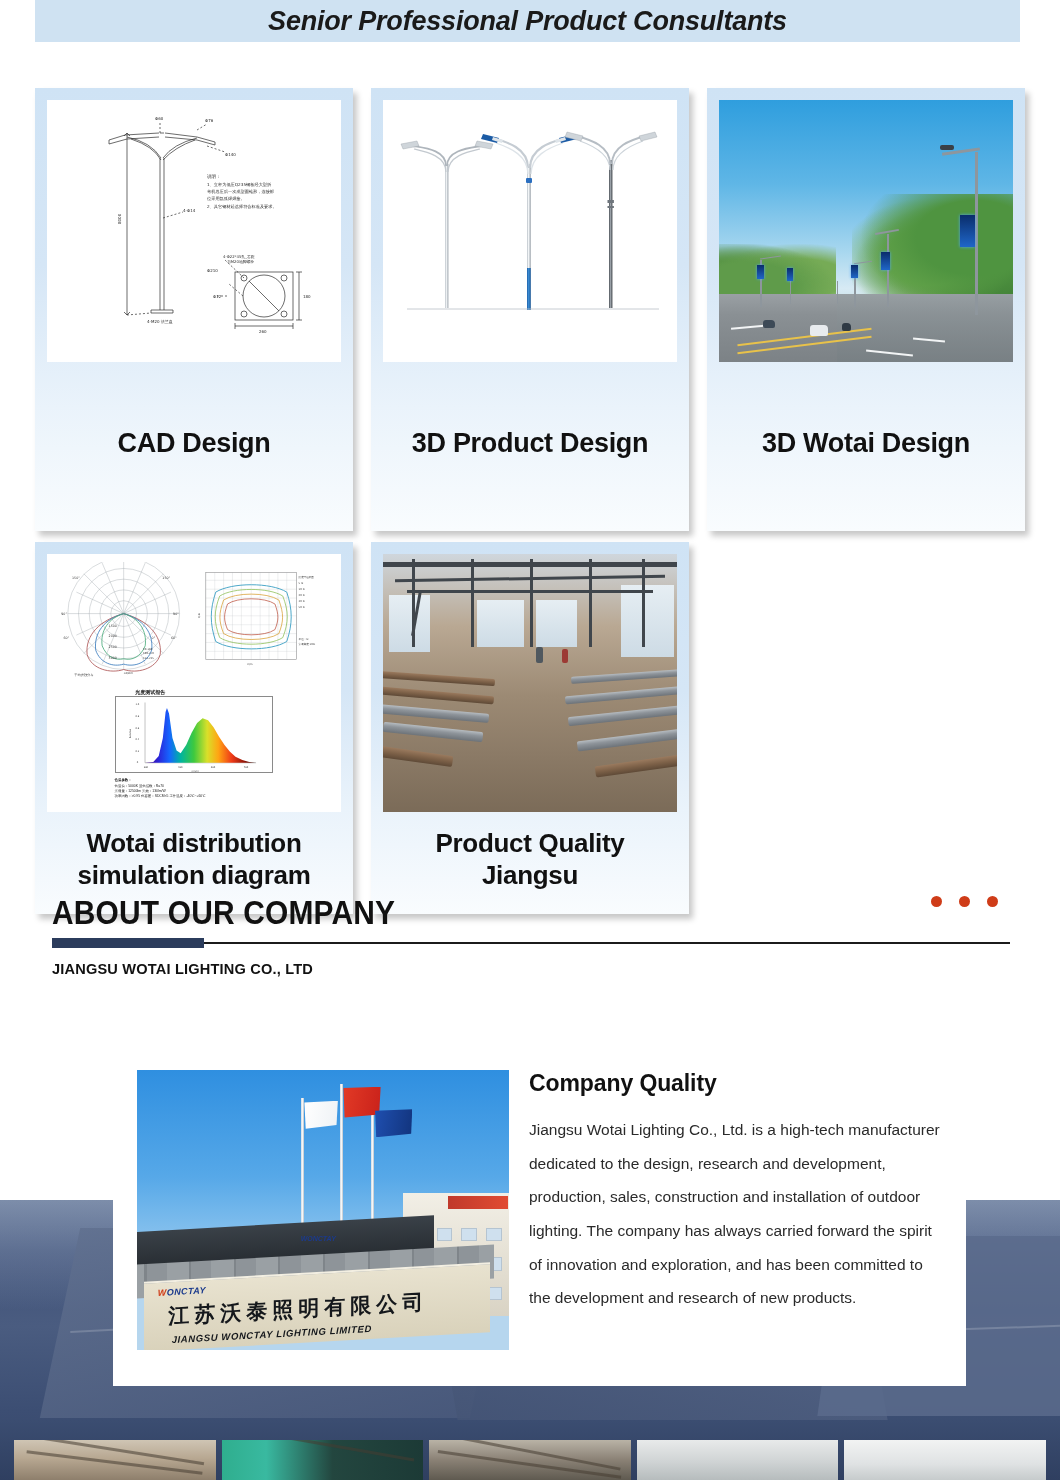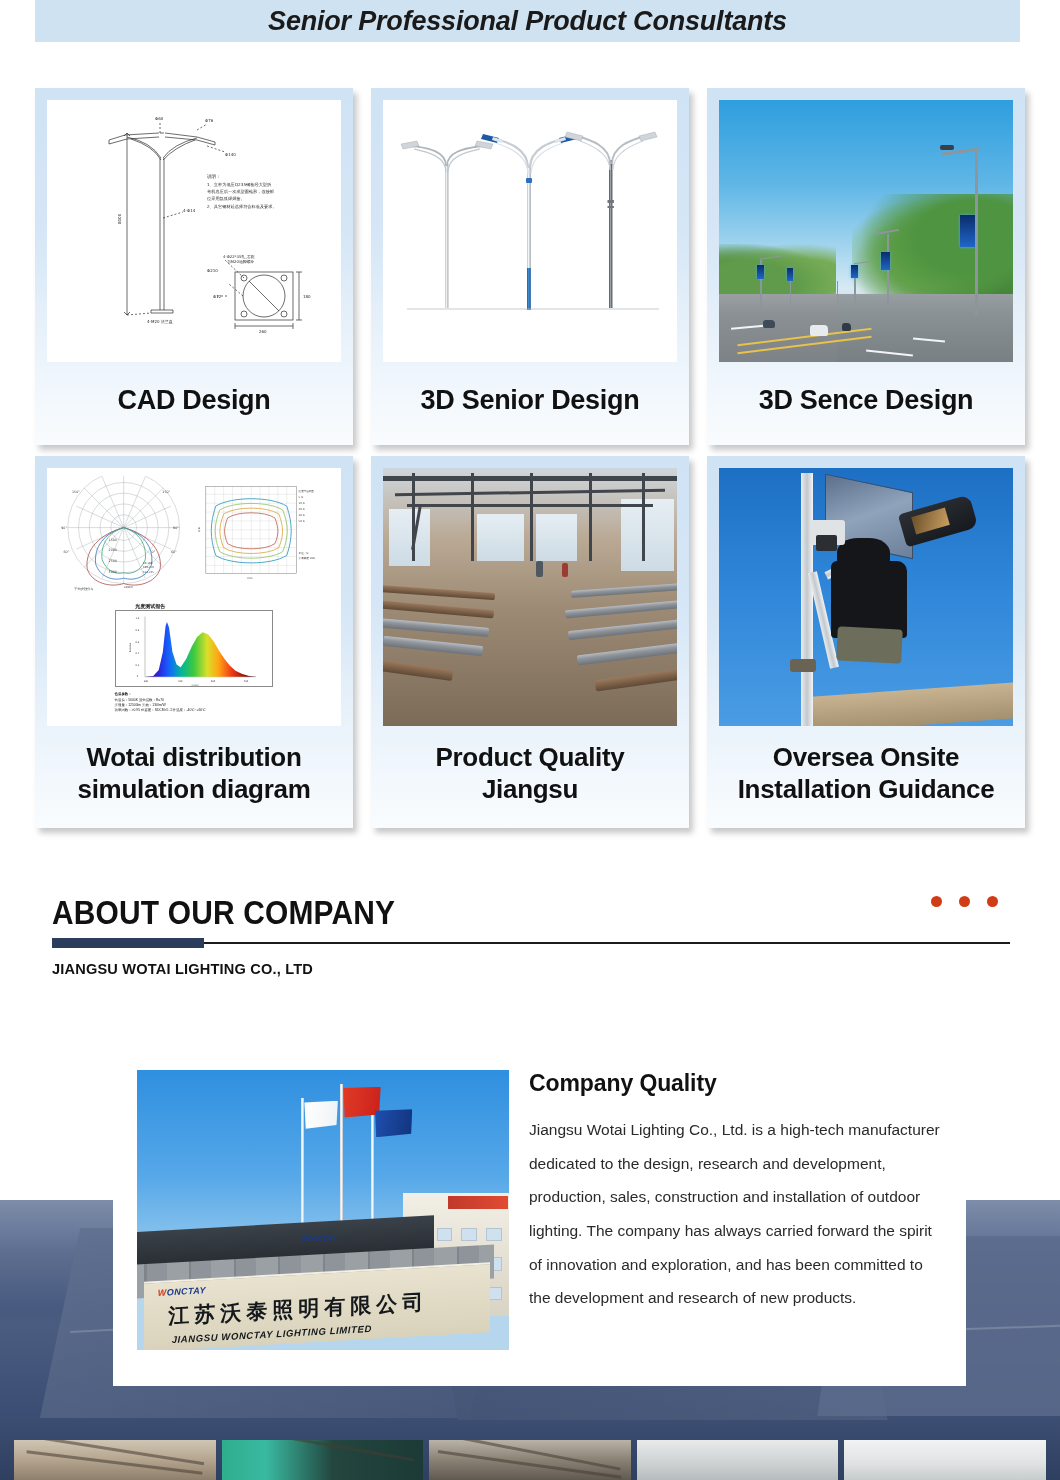--- a/index.html
+++ b/index.html
@@ -69,21 +69,21 @@
     display: grid; grid-template-columns: repeat(3, 318px);
     gap: 11px 18px;
   }
   .card {
     position: relative;
     background: linear-gradient(180deg, #cfe3f5 0%, #d5e6f6 40%, #eaf3fb 72%, #f9fcfe 100%);
     box-shadow: 4px 5px 6px rgba(0,0,0,.22);
     padding: 12px 12px 0 12px;
     display: flex; flex-direction: column; align-items: center;
   }
-  .card.r1 { height: 357px; justify-content: space-between; }
+  .card.r1 { height: 443px; justify-content: space-between; }
   .card.r2 { height: 372px; }
   .card-media {
     width: 100%; background: #fff; overflow: hidden; position: relative;
   }
   .card.r1 .card-media { height: 262px; }
   .card.r2 .card-media { height: 258px; }
   .card-label {
     flex: 1; width: 100%;
     display: flex; align-items: center; justify-content: center; text-align: center;
     font-size: 27px; font-weight: 700; color: #111; line-height: 1.22;
@@ -390,21 +390,21 @@
           <rect x="224.5" y="106" width="6.4" height="2" fill="#6e757c"></rect>
           <path d="M227 64 C227 46, 208 40, 194 36" stroke="#b6bdc4" stroke-width="2" fill="none"></path>
           <path d="M229 64 C229 46, 248 40, 262 36" stroke="#b6bdc4" stroke-width="2" fill="none"></path>
           <path d="M227 70 C227 54, 211 46, 197 41" stroke="#cdd4da" stroke-width="1.2" fill="none"></path>
           <path d="M230 70 C230 54, 246 46, 260 41" stroke="#cdd4da" stroke-width="1.2" fill="none"></path>
           <path d="M184 32 L200 36 L198 41 L182 37 Z" fill="#cfd5da" stroke="#9aa1a8" stroke-width=".4"></path>
           <path d="M256 36 L272 32 L274 37 L258 41 Z" fill="#cfd5da" stroke="#9aa1a8" stroke-width=".4"></path>
           <line x1="24" y1="209" x2="276" y2="209" stroke="#b9bfc6" stroke-width="0.8"></line>
         </svg>
       </div>
-      <div class="card-label">3D Senior Design</div>
+      <div class="card-label">3D Product Design</div>
     </div>
 
     <div class="card r1">
       <div class="card-media">
         <div class="scene">
           <div class="trees-l"></div>
           <div class="trees-r"></div>
           <div class="sidewalk"></div>
           <div class="road"></div>
           <div class="yellowline" style="left:6%;bottom:6%;width:46%;transform:rotate(-7deg)"></div>
@@ -427,21 +427,21 @@
           <div class="banner" style="left:82%;top:44%;width:5%;height:12%"></div>
           <div class="banner" style="left:55%;top:58%;width:3%;height:7%"></div>
           <div class="banner" style="left:45%;top:63%;width:2.2%;height:5%"></div>
           <div class="banner" style="left:23%;top:64%;width:2.2%;height:5%"></div>
           <div class="banner" style="left:13%;top:63%;width:2.4%;height:5.5%"></div>
           <div class="car" style="left:31%;bottom:10%;width:6%;height:4%;background:#e8ebee"></div>
           <div class="car" style="left:15%;bottom:13%;width:4%;height:3%;background:#3d4a57"></div>
           <div class="car" style="left:42%;bottom:12%;width:3%;height:3%;background:#2f3a45"></div>
         </div>
       </div>
-      <div class="card-label">3D Sence Design</div>
+      <div class="card-label">3D Wotai Design</div>
     </div>
 
     <div class="card r2">
       <div class="card-media">
         <div class="lightdist">
 
           <svg class="polar" viewBox="0 0 120 120">
             <g stroke="#9aa0a6" fill="none" stroke-width="0.35">
               <circle cx="60" cy="48" r="12"></circle>
                 <circle cx="60" cy="48" r="22"></circle>
@@ -604,41 +604,20 @@
           <div class="pipe" style="right:-4%;top:53%;width:42%;height:8px;transform:rotate(-5deg)"></div>
           <div class="pipe" style="right:-3%;top:61%;width:40%;height:9px;transform:rotate(-6deg)"></div>
           <div class="pipe" style="right:-2%;top:70%;width:36%;height:10px;transform:rotate(-7deg)"></div>
           <div class="pipe rust" style="right:-4%;top:80%;width:32%;height:11px;transform:rotate(-8deg)"></div>
         </div>
       </div>
       <div class="card-label" style="white-space:pre-line">Product Quality
 Jiangsu</div>
     </div>
 
-    <div class="card r2">
-      <div class="card-media">
-        <div class="install">
-          <div class="wall" style="left:28%;bottom:0;width:72%;height:14%;transform:skewY(-4deg)"></div>
-          <div class="mast" style="left:28%;top:2%;width:12px;height:98%"></div>
-          <div class="panel" style="left:36%;top:6%;width:30%;height:26%;transform:skewY(12deg)"></div>
-          <div class="mast" style="left:34%;top:40%;width:9px;height:38%;transform:rotate(-13deg)"></div>
-          <div class="mast" style="left:44%;top:26%;width:8px;height:22%;transform:rotate(64deg)"></div>
-          <div class="lamp-head" style="left:62%;top:14%;width:25%;height:13%;transform:rotate(-16deg)"></div>
-          <div style="position:absolute;left:66%;top:17%;width:12%;height:7%;background:linear-gradient(120deg,#6b4f2a,#caa062);transform:rotate(-16deg)"></div>
-          <div class="worker" style="left:40%;top:27%;width:18%;height:14%;border-radius:40%"></div>
-          <div class="worker" style="left:38%;top:36%;width:26%;height:30%;border-radius:6px 10px 4px 4px"></div>
-          <div class="leg" style="left:40%;top:62%;width:22%;height:13%;border-radius:4px;transform:rotate(3deg)"></div>
-          <div style="position:absolute;left:24%;top:74%;width:9%;height:5%;background:#6a6354;border-radius:3px"></div>
-          <div style="position:absolute;left:31%;top:20%;width:12%;height:10%;background:#dfe3e6;border-radius:3px"></div>
-          <div style="position:absolute;left:33%;top:26%;width:7%;height:6%;background:#2b2f33;border-radius:2px"></div>
-        </div>
-      </div>
-      <div class="card-label" style="white-space:pre-line">Oversea Onsite
-Installation Guidance</div>
-    </div>
   </div>
 
   <div class="about">
     <h2>ABOUT OUR COMPANY</h2>
     <div class="about-rule">
       <div class="thin"></div>
       <div class="thick"></div>
       <div class="dots">
         <span class="dot"></span>
         <span class="dot"></span>

